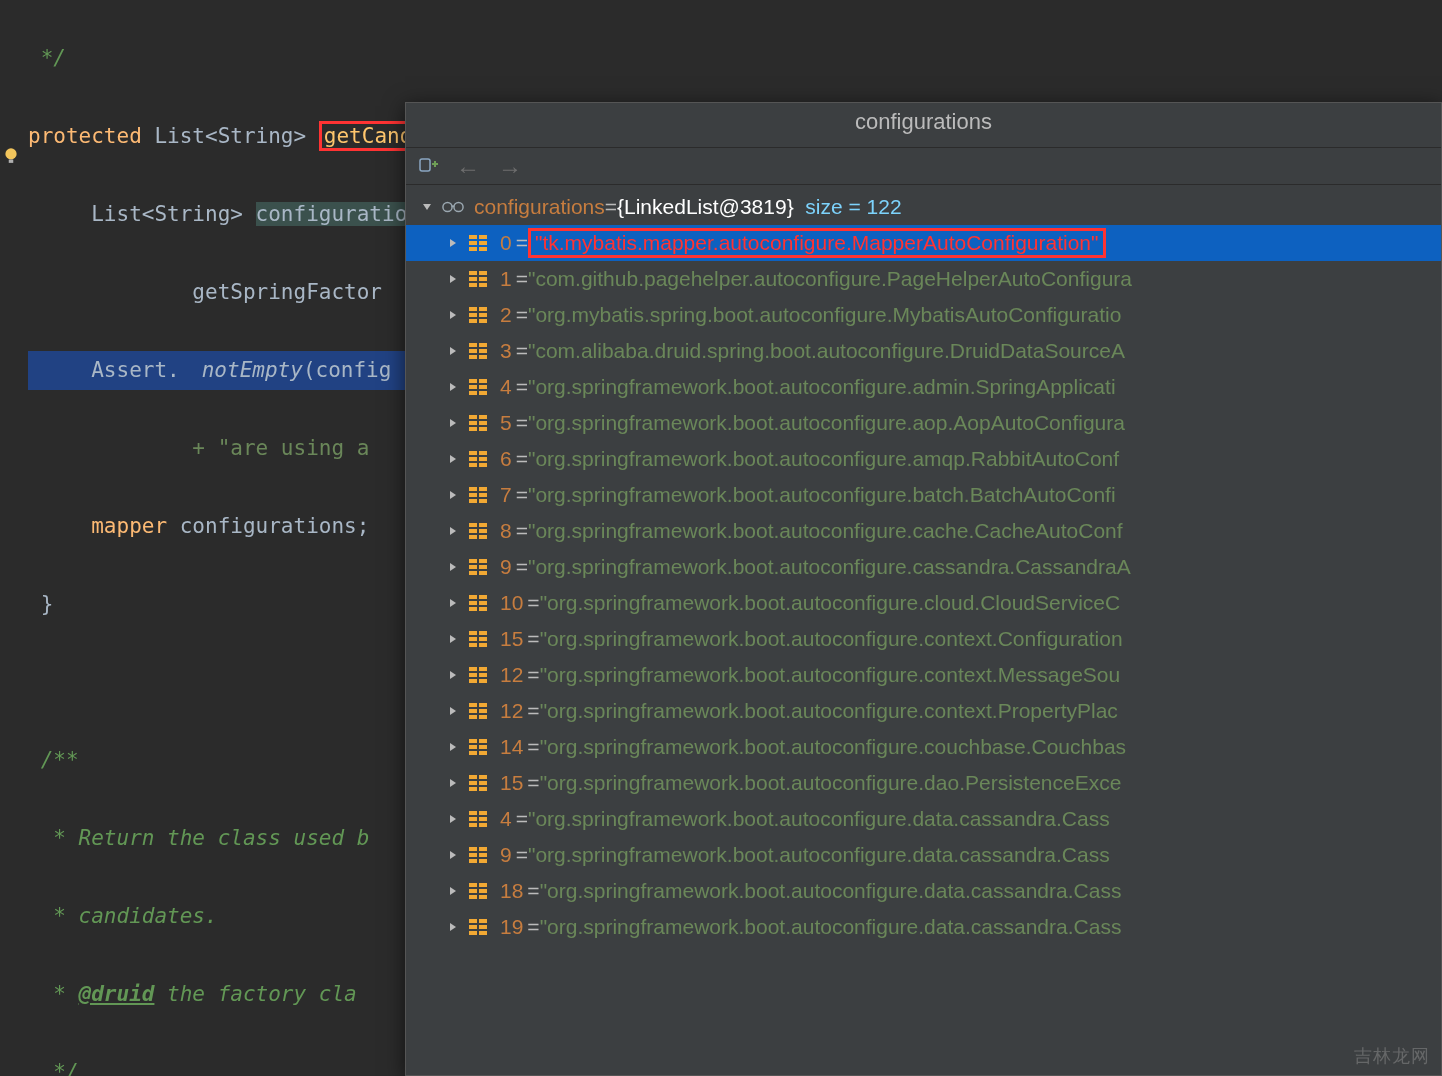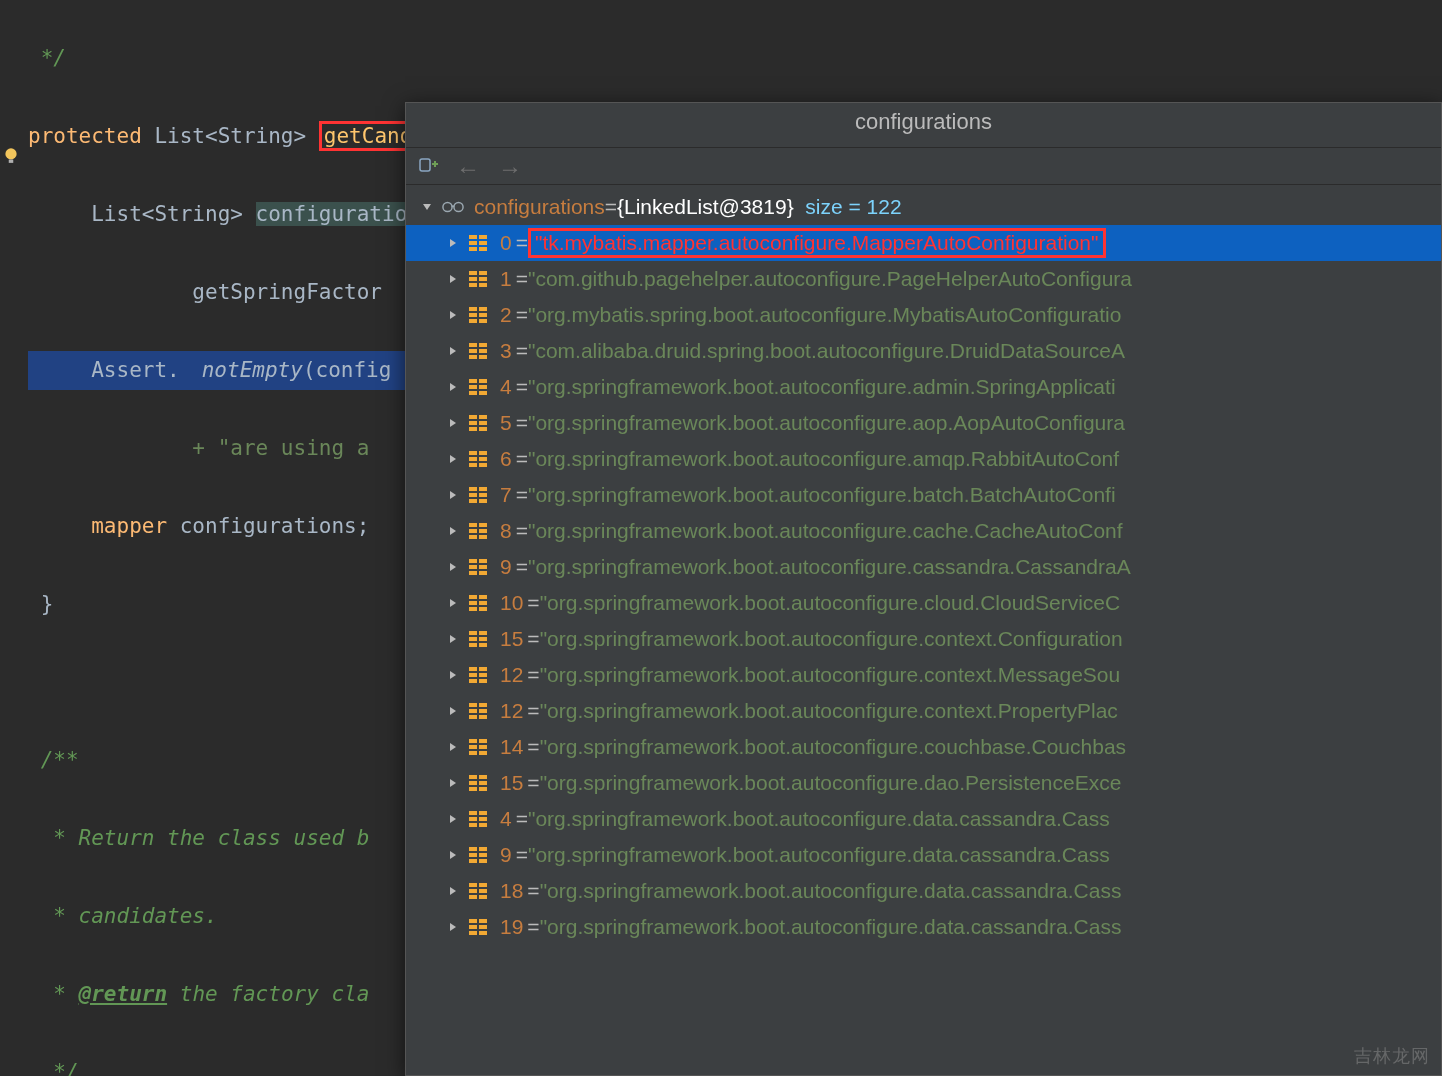--- a/index.html
+++ b/index.html
@@ -126,21 +126,21 @@
 <div class="code-line"><span>     List&lt;String&gt; </span><span class="cfg-highlight">configurations</span><span> = </span><span class="highlight-red"><span>SpringFactoriesLoader</span><span>.</span><span class="static-call">loadFactoryNames</span></span><span>(getSpringFactor</span></div>
 <div class="code-line"><span>             getSpringFactor</span></div>
 <div class="code-line sel-bg"><span>     Assert.</span><span class="static-call">notEmpty</span><span>(config</span></div>
 <div class="code-line"><span class="str">             + "are using a</span></div>
 <div class="code-line"><span class="kw">     mapper </span><span>configurations;</span></div>
 <div class="code-line"><span> }</span></div>
 <div class="code-line">&nbsp;</div>
 <div class="code-line"><span class="doc"> /**</span></div>
 <div class="code-line"><span class="doc">  * Return the class used b</span></div>
 <div class="code-line"><span class="doc">  * candidates.</span></div>
-<div class="code-line"><span class="doc">  * </span><span class="doc-tag">@return</span><span class="doc"> the factory cla</span></div>
+<div class="code-line"><span class="doc">  * </span><span class="doc-tag">@druid</span><span class="doc"> the factory cla</span></div>
 <div class="code-line"><span class="doc">  */</span></div>
 
 
 
 
 
 </div>
 
 <div class="popup">
   <div class="popup-title">configurations</div>

